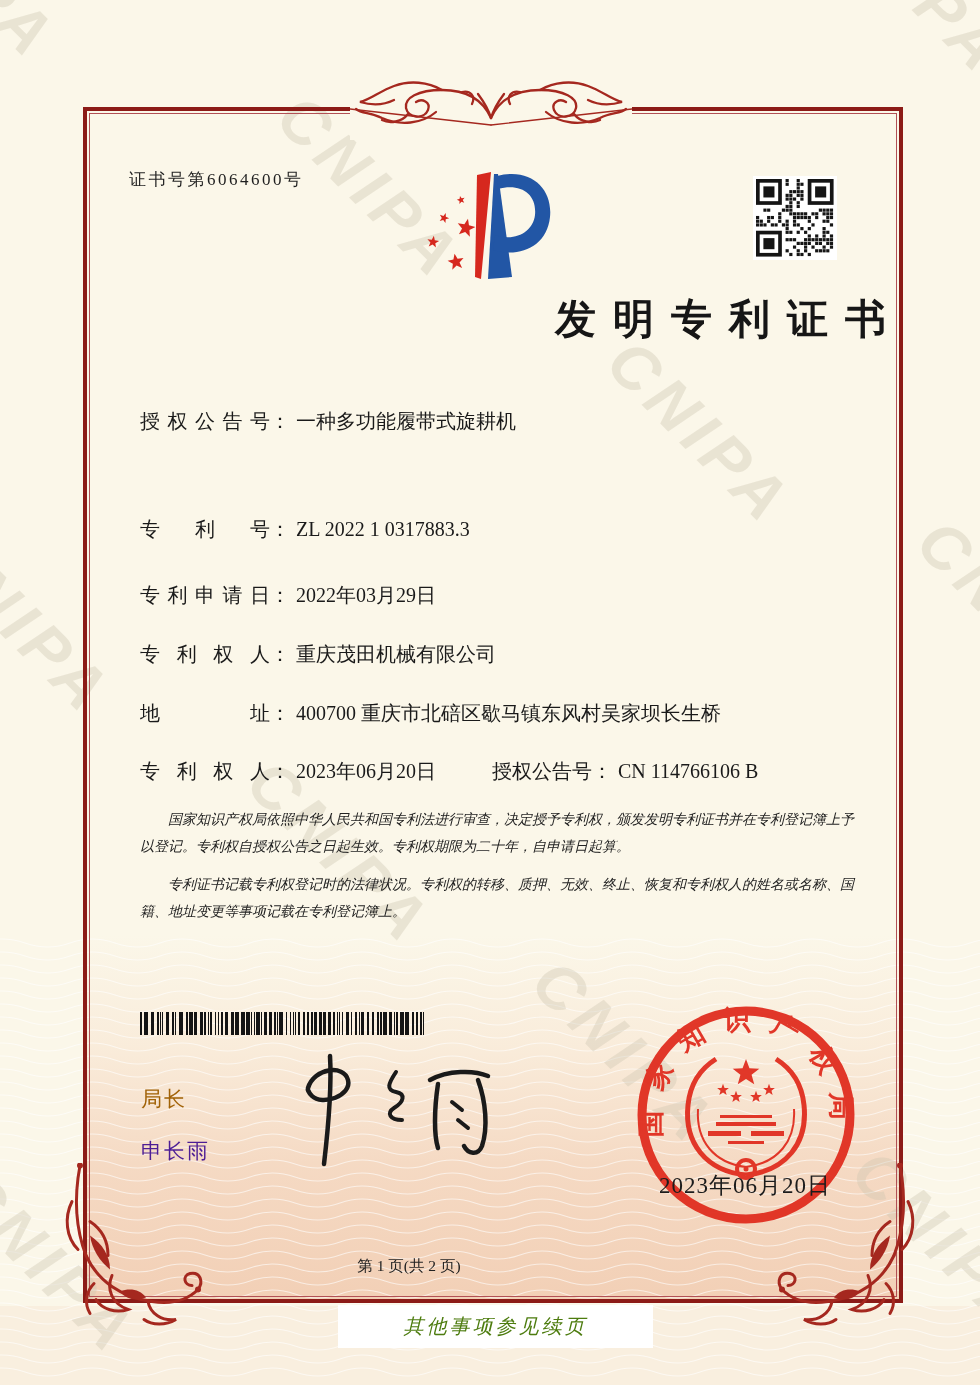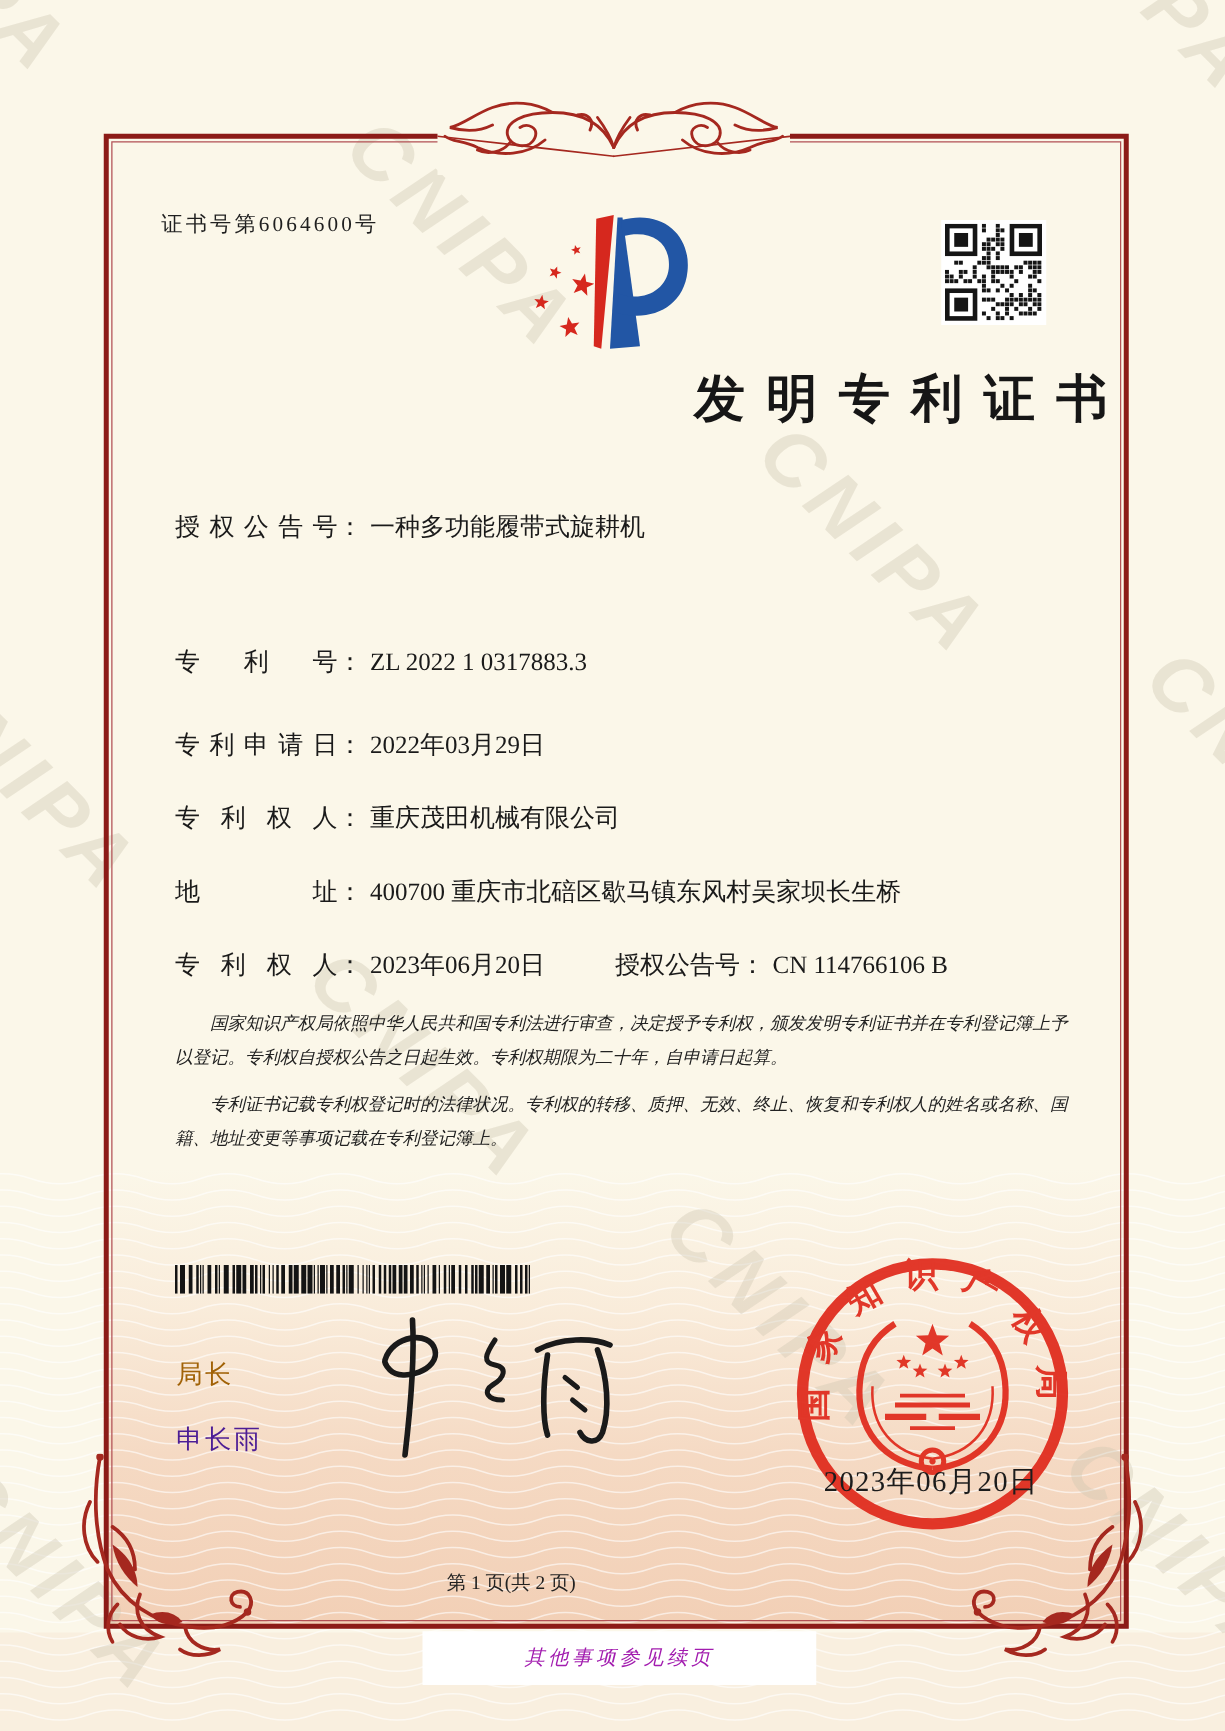--- a/index.html
+++ b/index.html
@@ -55,21 +55,21 @@
   .signature{position:absolute;left:292px;top:1050px;width:205px;height:118px;}
 
   .seal{position:absolute;left:628px;top:997px;width:236px;height:236px;z-index:7;}
   .seal-date{position:absolute;left:645px;top:1170px;width:200px;text-align:center;z-index:8;
     font-size:23px;color:#1c1c1c;letter-spacing:1px;}
 
   .page-info{position:absolute;left:87px;top:1256px;width:644px;text-align:center;
     font-size:15.5px;color:#222;}
   .note-box{position:absolute;left:338px;top:1305px;width:315px;height:43px;background:#ffffff;z-index:6;
     display:flex;align-items:center;justify-content:center;}
-  .note-box span{font-size:16px;font-style:italic;color:#a21caf;letter-spacing:3px;}
+  .note-box span{font-size:20px;font-style:italic;color:#4d7c0f;letter-spacing:3px;}
 </style>
 </head>
 <body>
 
 <div class="page">
 
   <div class="peach-grad"></div>
   <div class="peach-outer"></div>
   <svg class="waves" viewBox="0 0 980 450">
     <g id="wave-lines">

